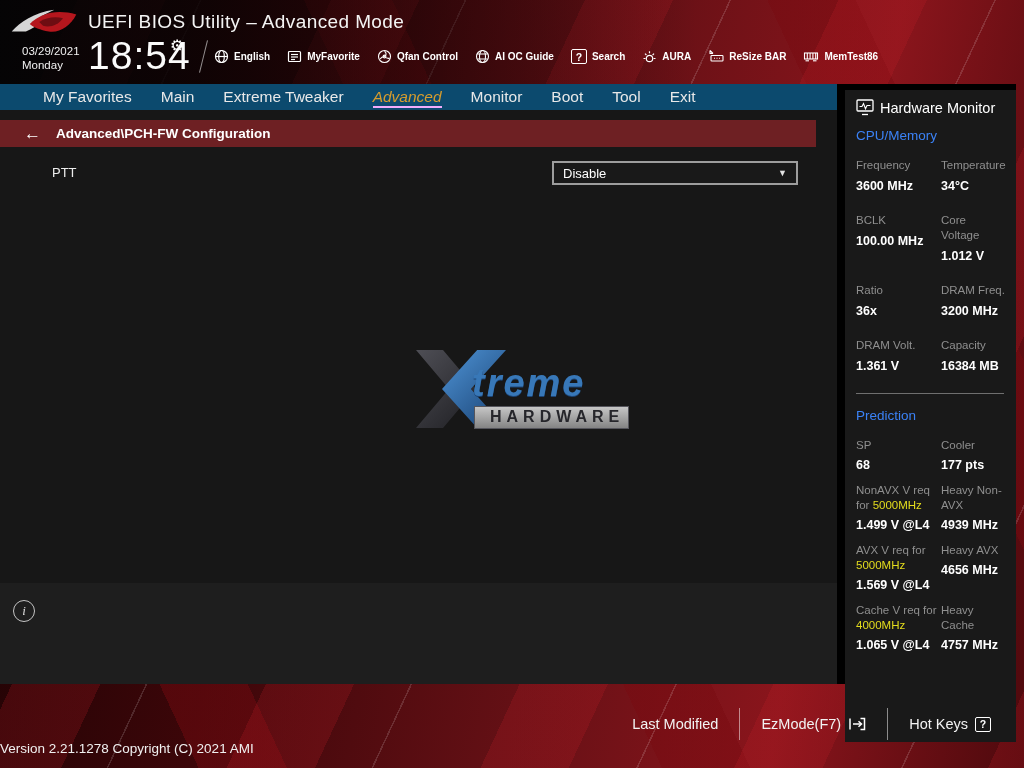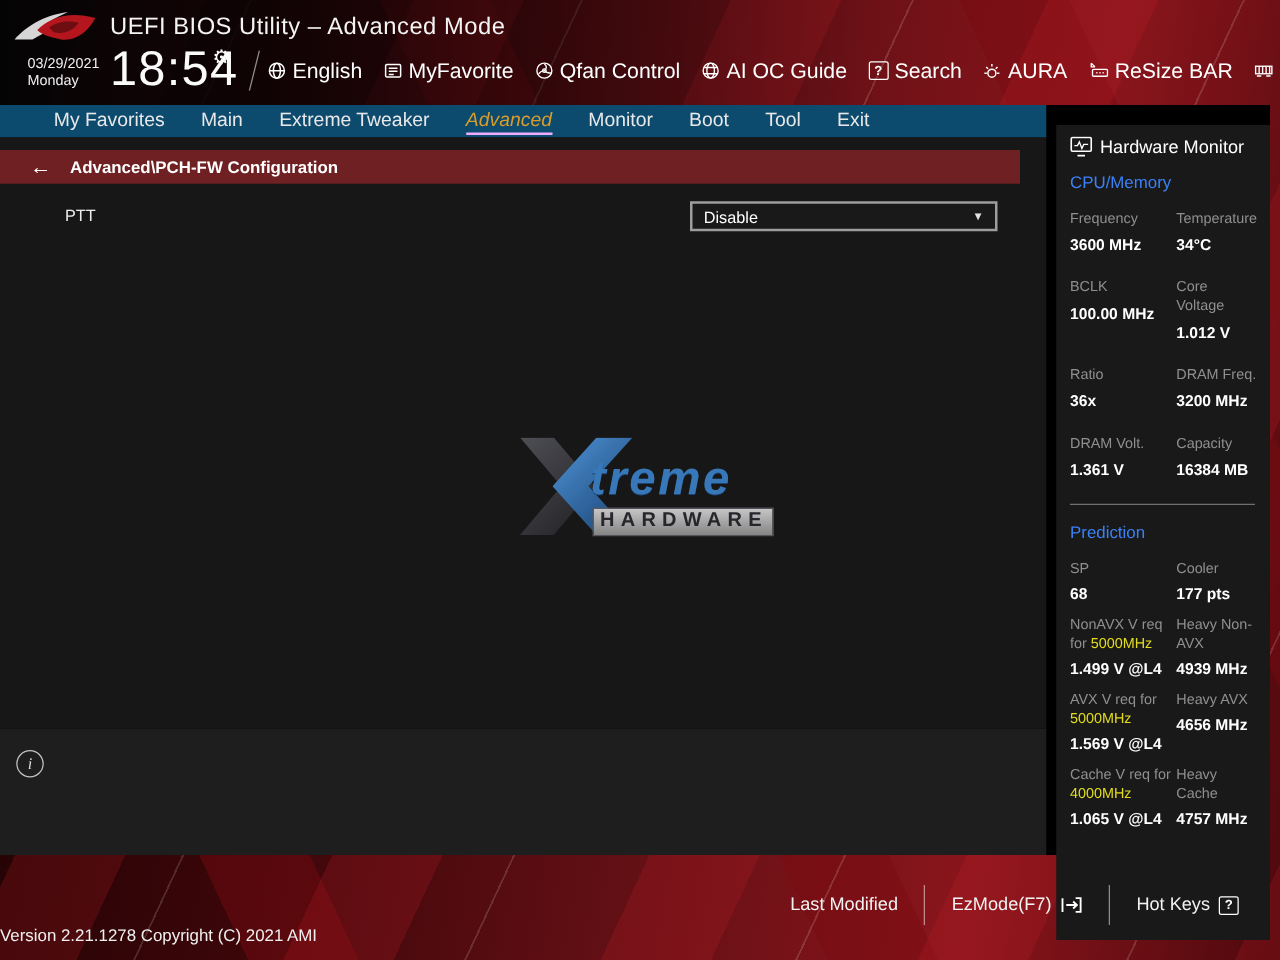--- a/index.html
+++ b/index.html
@@ -18,21 +18,21 @@
   .header::before { content:""; position:absolute; inset:0;
     background:linear-gradient(90deg, rgba(4,4,5,0.96) 0%, rgba(10,3,4,0.85) 20%, rgba(25,4,6,0.45) 45%, rgba(0,0,0,0) 68%); }
   .rog-logo { position:absolute; left:10px; top:3px; }
   .hdr-title { position:absolute; left:88px; top:11px; font-size:19px; font-weight:500; letter-spacing:0.4px; color:#f4f4f4; }
   .hdr-date { position:absolute; left:22px; top:44px; font-size:11.5px; line-height:14px; color:#f0f0f0; }
   .hdr-time { position:absolute; left:88px; top:34px; font-size:39px; letter-spacing:1px; color:#fbfbfb; }
   .hdr-gear { position:absolute; left:170px; top:36px; font-size:16px; color:#fff; cursor:pointer; }
   .hdr-divider { position:absolute; left:203px; top:40px; width:1px; height:33px; background:rgba(255,255,255,0.55); transform:rotate(14deg); }
   .hdr-toolbar { position:absolute; left:214px; top:40px; height:33px; display:flex; align-items:center; gap:17px; }
   .tb-item { display:flex; align-items:center; gap:5px; cursor:pointer; white-space:nowrap; }
-  .tb-label { font-size:17px; font-weight:400; color:#fff; }
+  .tb-label { font-size:10px; font-weight:700; color:#fff; }
   .qbox { display:inline-flex; align-items:center; justify-content:center; width:16px; height:15px;
           border:1.4px solid #fff; border-radius:2px; font-size:10.5px; font-weight:bold; color:#fff; }
   svg.ic { display:block; }
   
   .chrome { position:absolute; left:0; top:84px; width:1016px; height:600px; background:#000; }
   .navbar { position:absolute; left:0; top:0; width:837px; height:26px; background:#0c4a6e;
             display:flex; align-items:center; padding-left:43px; gap:29px; }
   .nav-tab { font-size:15.5px; color:#e8e8e8; cursor:pointer; white-space:nowrap; padding:1px 0 2px; }
   .nav-tab.active { color:#d79c2d; border-bottom:2px solid #f0abfc; padding-bottom:0;font-style:italic; }
   .main { position:absolute; left:0; top:26px; width:837px; height:473px; background:#171717; }
@@ -50,29 +50,29 @@
   .wm { position:absolute; left:416px; top:238px; width:205px; height:86px; }
   .wm-legA { position:absolute; left:0; top:2px; width:60px; height:78px;
              background:linear-gradient(135deg,#4e4e55,#1f1f23);
              clip-path:polygon(0 0, 45% 0, 100% 50%, 45% 100%, 0 100%, 55% 50%); }
   .wm-legB { position:absolute; left:26px; top:2px; width:64px; height:78px;
              background:linear-gradient(135deg,#4f94d6,#173f70);
              clip-path:polygon(55% 0, 100% 0, 45% 50%, 100% 100%, 55% 100%, 0 50%); }
   .wm-treme { position:absolute; left:56px; top:14px; font-size:38px; font-weight:bold; font-style:italic;
               letter-spacing:2px; color:#3878b8; text-shadow:0 1px 0 #1c4576; }
   .wm-hw { position:absolute; left:58px; top:58px; background:linear-gradient(180deg,#c6c6c6,#848484);
-           color:#26262b; font-weight:bold; font-size:16px; letter-spacing:5px; padding:1px 4px 2px 5px;
+           color:#26262b; font-weight:bold; font-size:16px; letter-spacing:5px; padding:1px 4px 2px 15px;
            border:1px solid #55555c; }
   
   .infobar { position:absolute; left:0; top:499px; width:837px; height:101px; background:#1e1e1e; }
   .info-icon { position:absolute; left:13px; top:17px; width:22px; height:22px; border:1px solid #c4c4c4;
                border-radius:50%; display:flex; align-items:center; justify-content:center;
                font-size:13px; font-style:italic; color:#dcdcdc; font-family:"Liberation Serif", serif; }
   
-  .sidebar { position:absolute; left:845px; top:16px; width:171px; height:652px; background:#191919;
+  .sidebar { position:absolute; left:845px; top:6px; width:171px; height:652px; background:#191919;
              padding:9px 6px 0 11px; }
   .sb-title { display:flex; align-items:center; gap:6px; font-size:14.5px; color:#fff; margin-bottom:12px; }
   .sb-heading { color:#3b82f6; font-size:13.5px; margin:8px 0 15px; }
   .sb-grid { display:grid; grid-template-columns:85px 1fr; }
   .cell { margin-bottom:19px; padding-right:4px; }
   .cell .lbl { color:#8f8f8f; font-size:11.5px; line-height:15px; margin-bottom:5px; }
   .cell .val { color:#fff; font-size:12.5px; font-weight:bold; line-height:16px; }
   .pred .cell { margin-bottom:10px; }
   .pred .cell .lbl { margin-bottom:4px; }
   .hl { color:#e3dc1d; }

